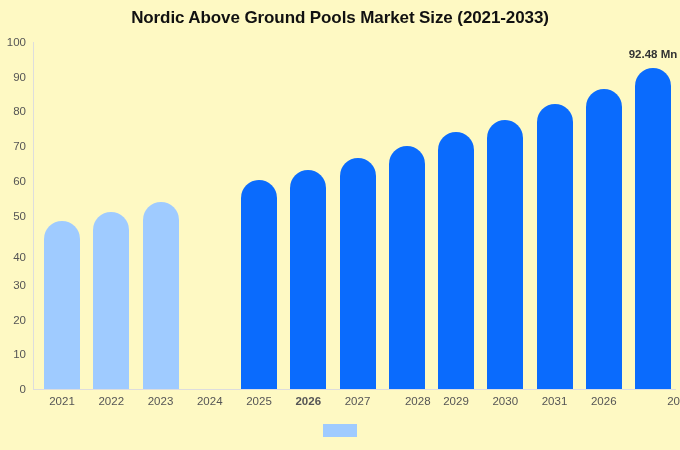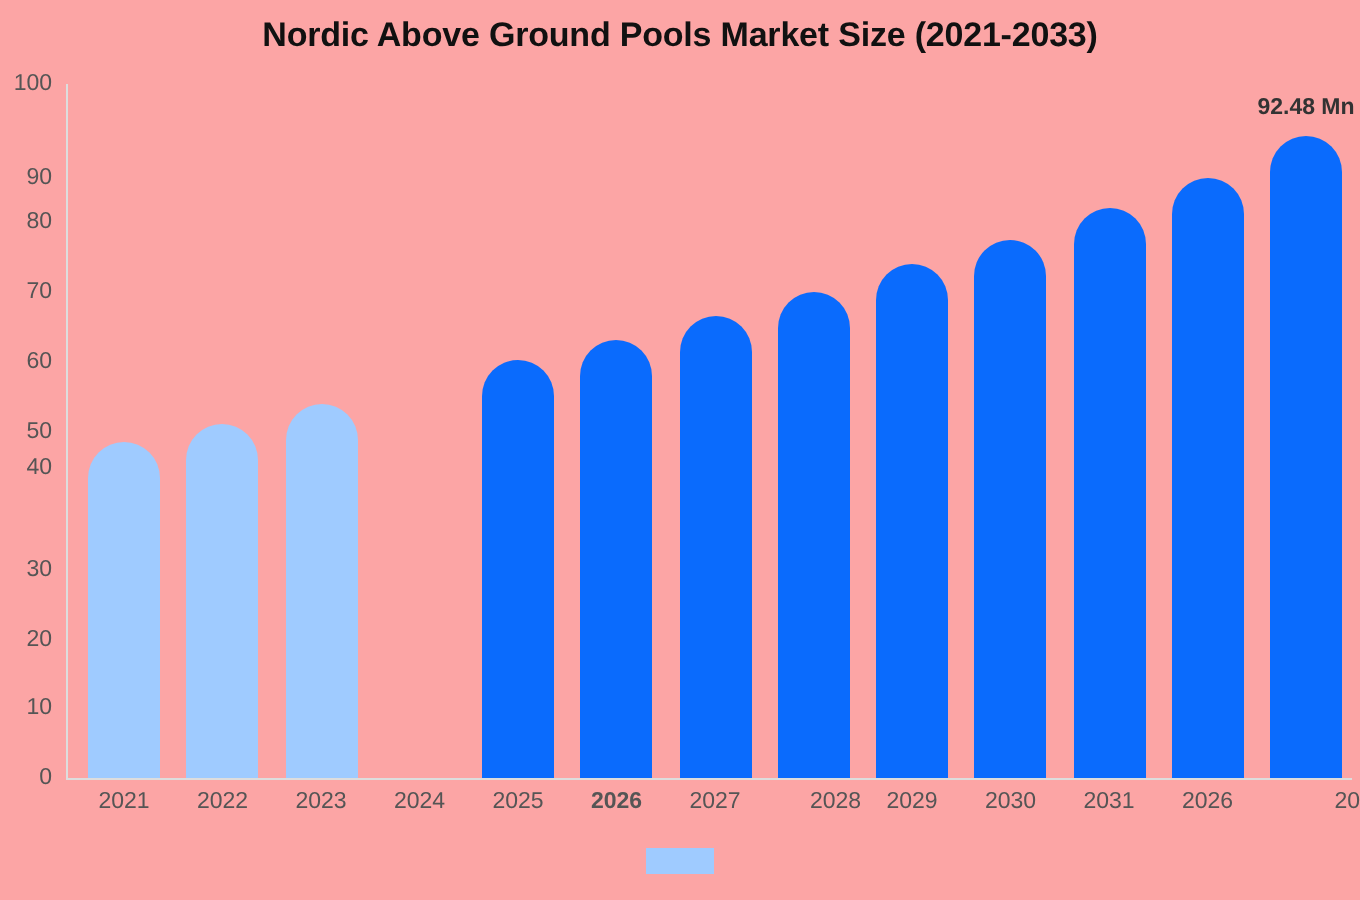--- a/index.html
+++ b/index.html
@@ -4,21 +4,21 @@
 <style>
   html, body {
     margin: 0;
     padding: 0;
     background: #ffffff;
   }
   #chart-root {
     position: relative;
     width: 680px;
     height: 450px;
-    background: #fca5a5;
+    background: #fef9c3;
     font-family: "Liberation Sans", sans-serif;
     overflow: hidden;
   }
   #chart-title {
     position: absolute;
     top: 8px;
     left: 0;
     width: 680px;
     text-align: center;
     font-size: 17px;
@@ -123,26 +123,26 @@
   <div id="chart-title">Nordic Above Ground Pools Market Size (2021-2033)</div>
 
   <div id="y-axis-line"></div>
   <div id="x-axis-line"></div>
 
   <div id="y-ticks">
       <div class="y-tick" style="top: 347px;">0</div>
       <div class="y-tick" style="top: 312.3px;">10</div>
       <div class="y-tick" style="top: 277.6px;">20</div>
       <div class="y-tick" style="top: 242.9px;">30</div>
-      <div class="y-tick" style="top: 192px;">40</div>
+      <div class="y-tick" style="top: 215px;">40</div>
       <div class="y-tick" style="top: 173.5px;">50</div>
       <div class="y-tick" style="top: 138.8px;">60</div>
       <div class="y-tick" style="top: 104.1px;">70</div>
       <div class="y-tick" style="top: 69.4px;">80</div>
-      <div class="y-tick" style="top: 34.7px; margin-top: 12px;">90</div>
+      <div class="y-tick" style="top: 34.7px;">90</div>
       <div class="y-tick" style="top: 0px;">100</div>
     </div>
 
   <div id="plot-area">
       <div class="bar-slot" style="left: 11px; height: 347px;">
         <div class="bar" title="2021: 48.3" style="height: 167.601px; background: rgb(159, 203, 255);"></div>
       </div>
       <div class="bar-slot" style="left: 60.25px; height: 347px;">
         <div class="bar" title="2022: 51" style="height: 176.97px; background: rgb(159, 203, 255);"></div>
       </div>

